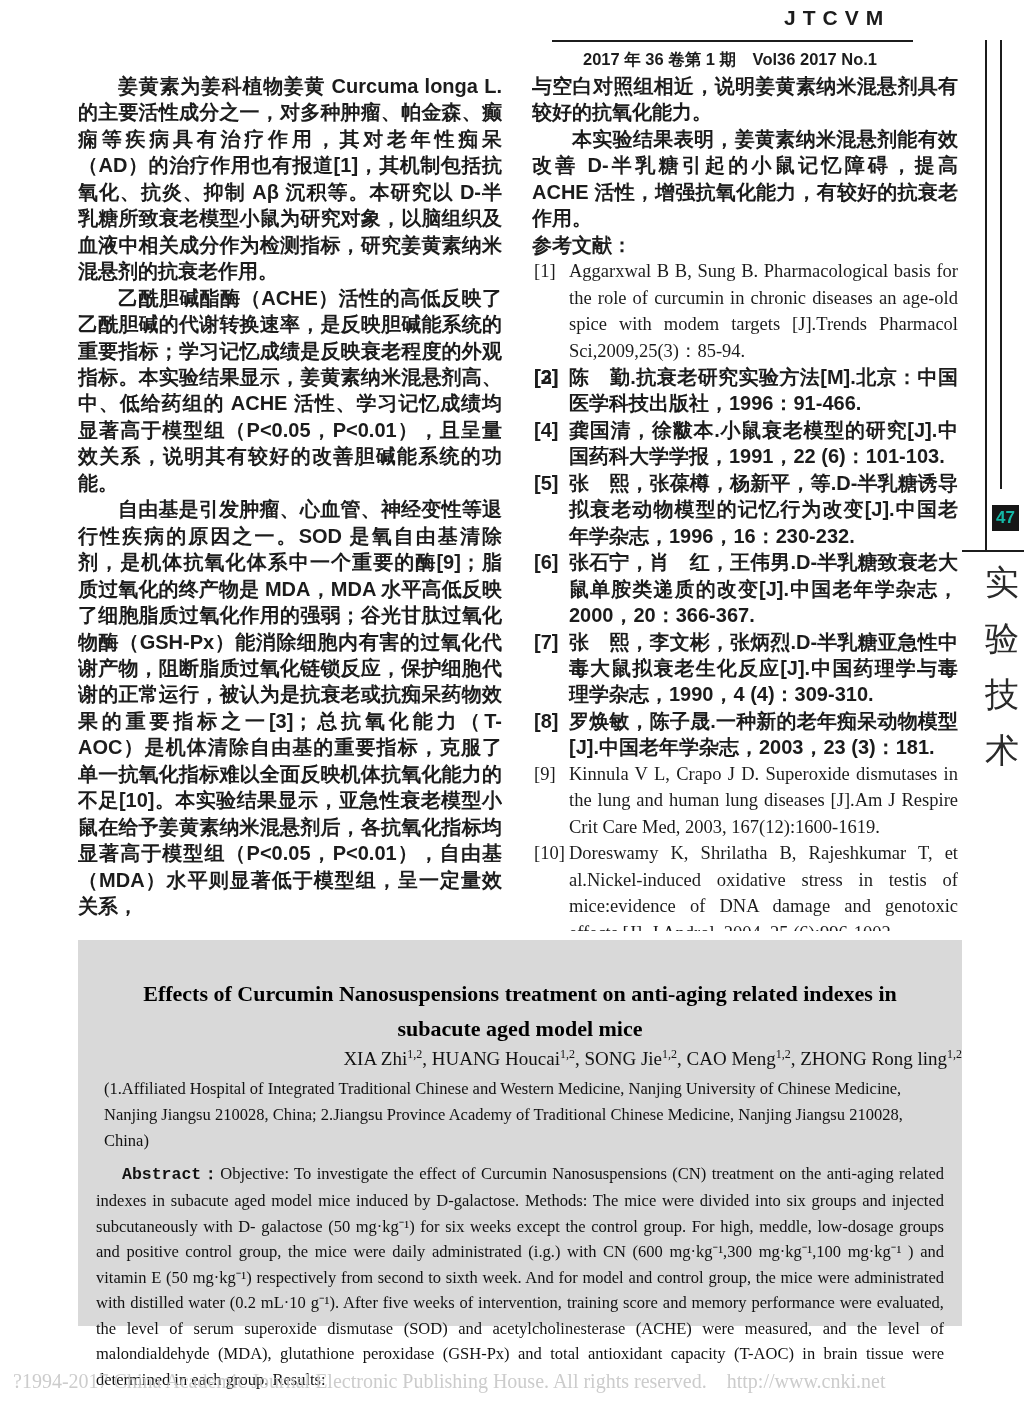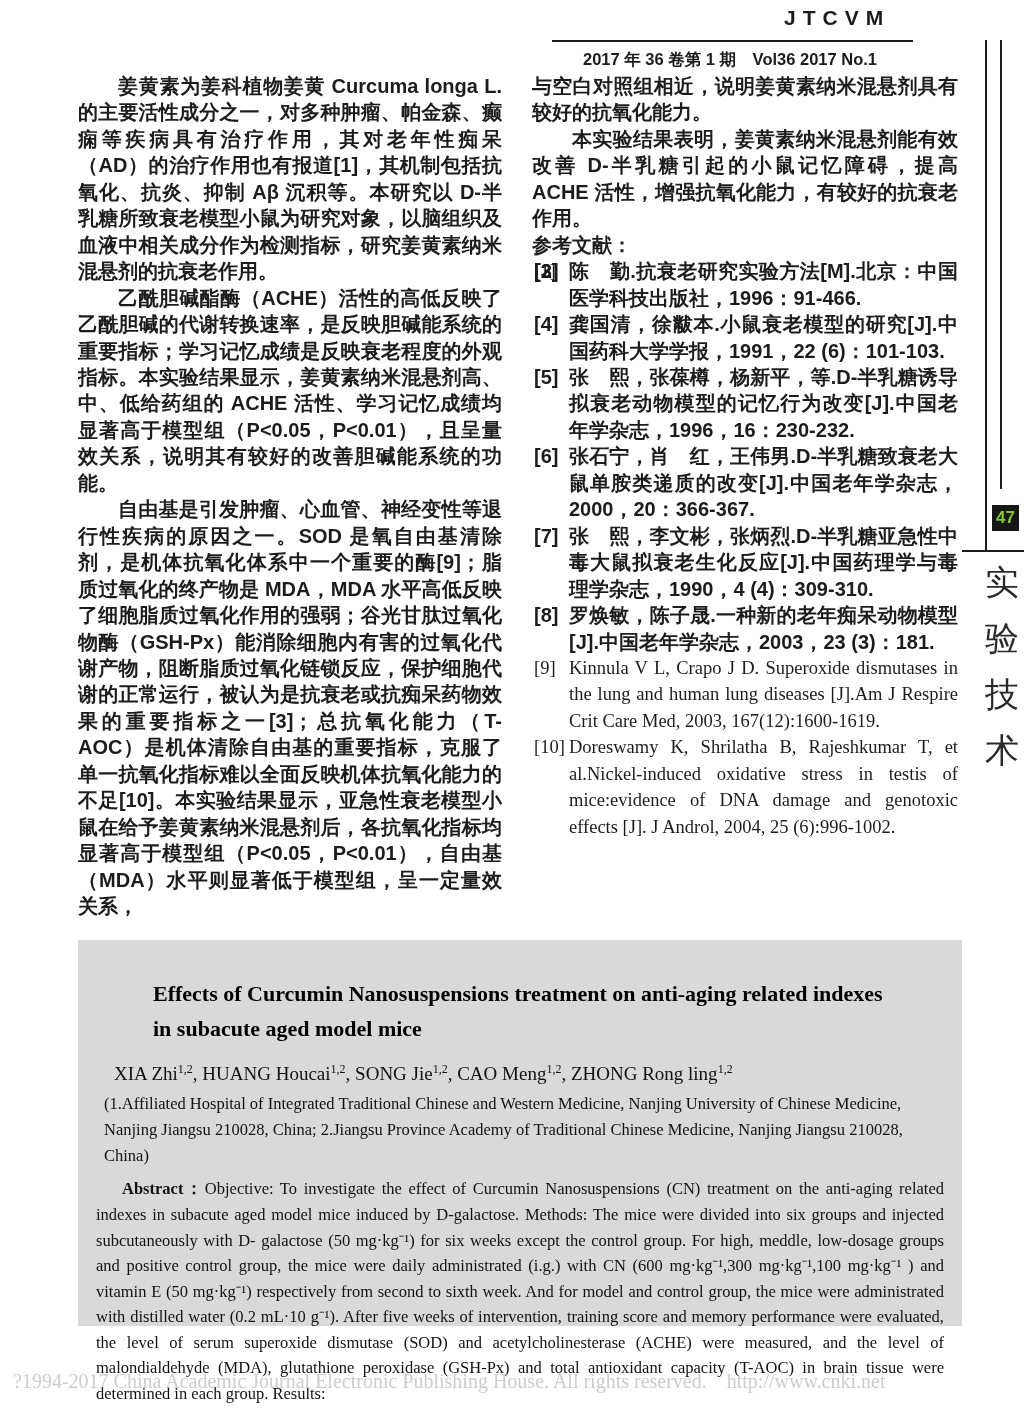--- a/index.html
+++ b/index.html
@@ -10,47 +10,47 @@
   .jtcvm{position:absolute;top:6px;left:784px;font-size:21px;font-weight:bold;letter-spacing:7px;}
   .header-rule{position:absolute;top:40px;left:552px;width:361px;border-top:2px solid #1c1c1c;}
   .issue-line{position:absolute;top:49px;left:540px;width:380px;text-align:center;
               font-size:16.5px;font-weight:bold;}
 
   
   .vline{position:absolute;width:0;border-left:2px solid #1c1c1c;}
   .vline-outer{left:985px;top:40px;height:511px;}
   .vline-inner{left:1000px;top:40px;height:449px;}
   .page-num-box{position:absolute;left:992px;top:505px;width:27px;height:26px;background:#161616;
-                color:#84cc16;font-weight:bold;font-size:17px;display:flex;align-items:center;
+                color:#14b8a6;font-weight:bold;font-size:17px;display:flex;align-items:center;
                 justify-content:center;}
   .sidebar-hrule{position:absolute;left:962px;top:550px;width:62px;border-top:2px solid #1c1c1c;}
   .section-vertical{position:absolute;left:981px;top:560px;width:42px;display:flex;
                     flex-direction:column;gap:10px;font-size:34px;color:#2a2a2a;text-align:center;}
 
   
   .col{position:absolute;top:73px;width:424px;text-align:justify;height:858px;overflow:hidden;}
   .col-left{left:78px;}
   .col-right{left:532px;width:426px;}
   .para{margin:0;font-size:20px;line-height:26.45px;font-weight:600;}
   .para.indent{text-indent:2em;}
   .ref-heading{font-size:20px;line-height:26.45px;font-weight:600;}
   .ref{position:relative;padding-left:37px;}
   .ref-num{position:absolute;left:2px;top:0;}
   .ref.zh{font-size:20px;line-height:26.45px;font-weight:600;}
   .ref.en{font-family:"Liberation Serif",serif;font-size:18.5px;line-height:26.45px;font-weight:400;}
 
   
   .abstract-box{position:absolute;left:78px;top:940px;width:884px;height:386px;background:#d9d9d9;
                 font-family:"Liberation Serif",serif;color:#111;}
-  .abs-title{margin:36px 75px 0;font-size:22px;line-height:35px;text-align:left;font-weight:bold;color:#000;}
-  .abs-authors{margin-top:16px;text-align:left;font-size:19px;padding-left:36px;}
+  .abs-title{margin:36px 58px 0;font-size:22px;line-height:35px;text-align:center;font-weight:bold;color:#000;}
+  .abs-authors{margin-top:1px;text-align:right;font-size:19px;padding-left:36px;}
   .abs-authors sup{font-size:12px;}
   .abs-affil{margin:6px 26px 0;text-align:left;font-size:16.5px;line-height:26px;}
   .abs-text{margin:7px 18px 0;font-size:16.5px;line-height:25.6px;text-align:justify;text-indent:26px;}
-  .abs-label{font-weight:bold;}
+  .abs-label{font-weight:bold;font-family:Liberation Mono, monospace;}
 
   
   .footer{position:absolute;left:0px;top:1370px;width:900px;font-family:"Liberation Serif",serif;
           font-size:20px;color:#cccccc;white-space:pre;padding-left:13px;}
 </style>
 </head>
 <body>
 
 <div class="page">
 
@@ -77,21 +77,21 @@
         <p class="para indent">乙酰胆碱酯酶（ACHE）活性的高低反映了乙酰胆碱的代谢转换速率，是反映胆碱能系统的重要指标；学习记忆成绩是反映衰老程度的外观指标。本实验结果显示，姜黄素纳米混悬剂高、中、低给药组的 ACHE 活性、学习记忆成绩均显著高于模型组（P&lt;0.05，P&lt;0.01），且呈量效关系，说明其有较好的改善胆碱能系统的功能。</p>
         <p class="para indent">自由基是引发肿瘤、心血管、神经变性等退行性疾病的原因之一。SOD 是氧自由基清除剂，是机体抗氧化体系中一个重要的酶[9]；脂质过氧化的终产物是 MDA，MDA 水平高低反映了细胞脂质过氧化作用的强弱；谷光甘肽过氧化物酶（GSH-Px）能消除细胞内有害的过氧化代谢产物，阻断脂质过氧化链锁反应，保护细胞代谢的正常运行，被认为是抗衰老或抗痴呆药物效果的重要指标之一[3]；总抗氧化能力（T-AOC）是机体清除自由基的重要指标，克服了单一抗氧化指标难以全面反映机体抗氧化能力的不足[10]。本实验结果显示，亚急性衰老模型小鼠在给予姜黄素纳米混悬剂后，各抗氧化指标均显著高于模型组（P&lt;0.05，P&lt;0.01），自由基（MDA）水平则显著低于模型组，呈一定量效关系，</p>
       </div>
     <div class="col col-right">
       <div id="right-paras">
           <p class="para">与空白对照组相近，说明姜黄素纳米混悬剂具有较好的抗氧化能力。</p>
           <p class="para indent">本实验结果表明，姜黄素纳米混悬剂能有效改善 D-半乳糖引起的小鼠记忆障碍，提高 ACHE 活性，增强抗氧化能力，有较好的抗衰老作用。</p>
         </div>
       <div class="ref-heading">参考文献：</div>
       <div id="refs">
-          <div class="ref en"><span class="ref-num">[1]</span></div>
+          <div class="ref en"><span class="ref-num">[1]</span><span>Aggarxwal B B, Sung B. Pharmacological basis for the role of curcumin in chronic diseases an age-old spice with modem targets [J].Trends Pharmacol Sci,2009,25(3)：85-94.</span></div>
           <div class="ref zh"><span class="ref-num">[2]</span></div>
           <div class="ref zh"><span class="ref-num">[3]</span><span>陈　勤.抗衰老研究实验方法[M].北京：中国医学科技出版社，1996：91-466.</span></div>
           <div class="ref zh"><span class="ref-num">[4]</span><span>龚国清，徐黻本.小鼠衰老模型的研究[J].中国药科大学学报，1991，22 (6)：101-103.</span></div>
           <div class="ref zh"><span class="ref-num">[5]</span><span>张　熙，张葆樽，杨新平，等.D-半乳糖诱导拟衰老动物模型的记忆行为改变[J].中国老年学杂志，1996，16：230-232.</span></div>
           <div class="ref zh"><span class="ref-num">[6]</span><span>张石宁，肖　红，王伟男.D-半乳糖致衰老大鼠单胺类递质的改变[J].中国老年学杂志，2000，20：366-367.</span></div>
           <div class="ref zh"><span class="ref-num">[7]</span><span>张　熙，李文彬，张炳烈.D-半乳糖亚急性中毒大鼠拟衰老生化反应[J].中国药理学与毒理学杂志，1990，4 (4)：309-310.</span></div>
           <div class="ref zh"><span class="ref-num">[8]</span><span>罗焕敏，陈子晟.一种新的老年痴呆动物模型[J].中国老年学杂志，2003，23 (3)：181.</span></div>
           <div class="ref en"><span class="ref-num">[9]</span><span>Kinnula V L, Crapo J D. Superoxide dismutases in the lung and human lung diseases [J].Am J Respire Crit Care Med, 2003, 167(12):1600-1619.</span></div>
           <div class="ref en"><span class="ref-num">[10]</span><span>Doreswamy K, Shrilatha B, Rajeshkumar T, et al.Nickel-induced oxidative stress in testis of mice:evidence of DNA damage and genotoxic effects [J]. J Androl, 2004, 25 (6):996-1002.</span></div>
         </div>

